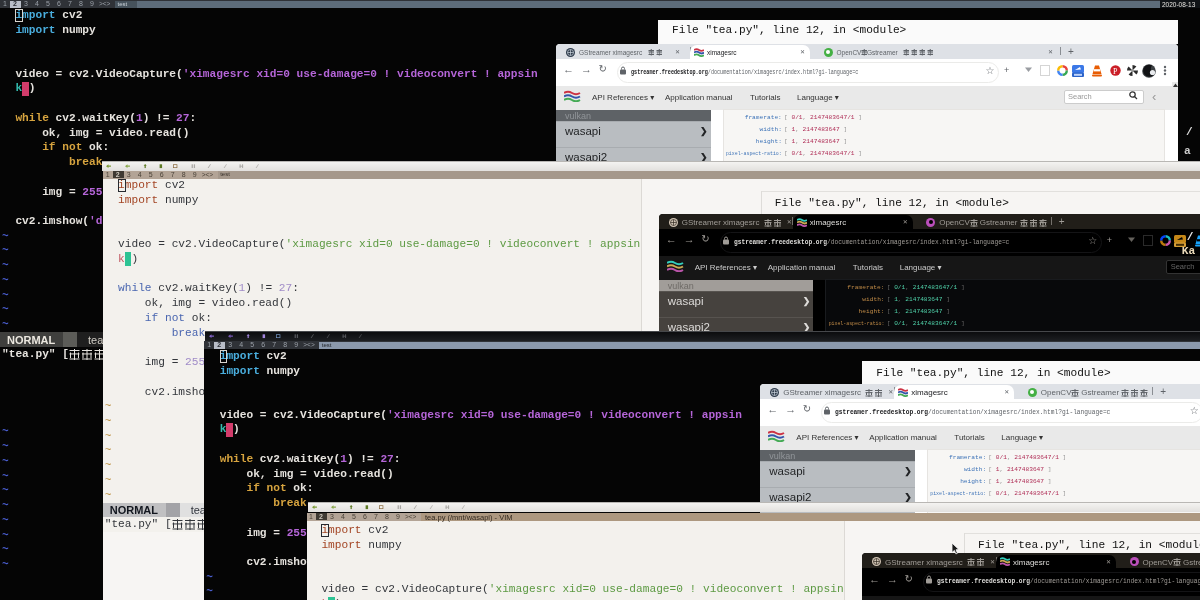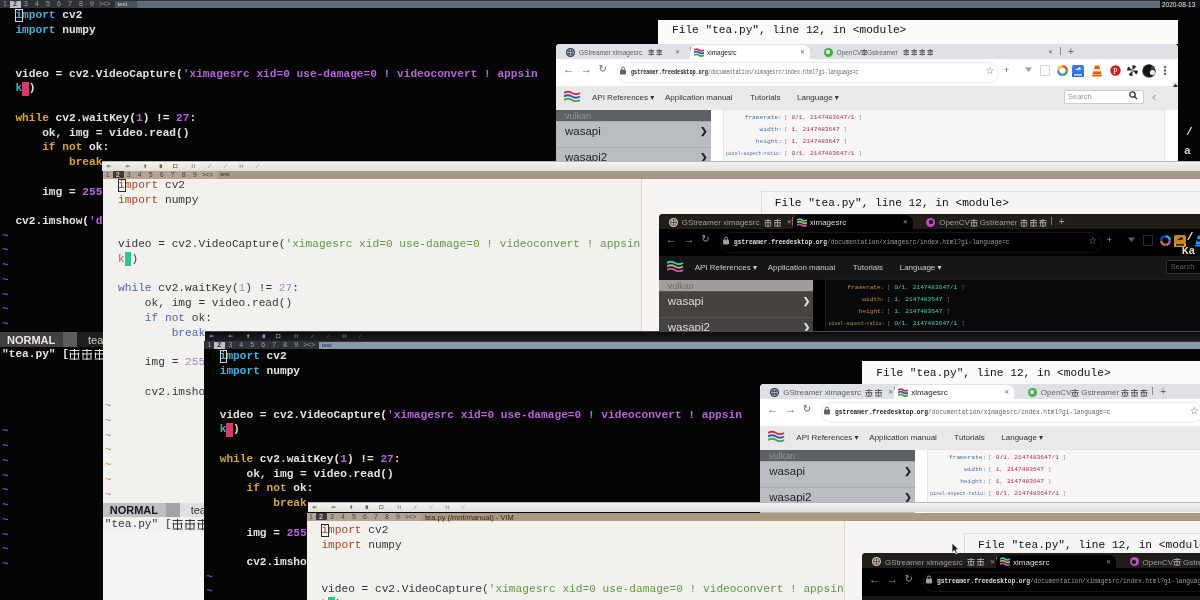--- a/index.html
+++ b/index.html
@@ -780,21 +780,21 @@
 <div style="position:absolute;left:13.00px;top:0.20px;font:700 7.00px 'Liberation Sans';color:#cfc9bf;white-space:pre;">2</div>
 <div style="position:absolute;left:24.00px;top:0.20px;font:400 7.00px 'Liberation Sans';color:#4a4238;white-space:pre;">3</div>
 <div style="position:absolute;left:35.00px;top:0.20px;font:400 7.00px 'Liberation Sans';color:#4a4238;white-space:pre;">4</div>
 <div style="position:absolute;left:46.00px;top:0.20px;font:400 7.00px 'Liberation Sans';color:#4a4238;white-space:pre;">5</div>
 <div style="position:absolute;left:57.00px;top:0.20px;font:400 7.00px 'Liberation Sans';color:#4a4238;white-space:pre;">6</div>
 <div style="position:absolute;left:68.00px;top:0.20px;font:400 7.00px 'Liberation Sans';color:#4a4238;white-space:pre;">7</div>
 <div style="position:absolute;left:79.00px;top:0.20px;font:400 7.00px 'Liberation Sans';color:#4a4238;white-space:pre;">8</div>
 <div style="position:absolute;left:90.00px;top:0.20px;font:400 7.00px 'Liberation Sans';color:#4a4238;white-space:pre;">9</div>
 <div style="position:absolute;left:99.00px;top:0.20px;font:400 6.50px 'Liberation Sans';color:#4a4238;white-space:pre;">&gt;&lt;&gt;</div>
 <div style="position:absolute;left:115.00px;top:0.50px;width:1085.00px;height:7.50px;background:#ad9880;"></div>
-<div style="position:absolute;left:119.00px;top:0.00px;font:400 7.50px 'Liberation Sans';color:#32291f;white-space:pre;">tea.py (/mnt/manual) - VIM</div>
+<div style="position:absolute;left:119.00px;top:0.00px;font:400 7.50px 'Liberation Sans';color:#32291f;white-space:pre;">tea.py (/mnt/wasapi) - VIM</div>
 
 <div style="position:absolute;left:2.00px;top:11.80px;font:400 11.16px 'Liberation Mono';color:#33363b;white-space:pre;"><span style="color:#a34524">&nbsp;&nbsp;import</span><span style="color:#33363b">&nbsp;cv2</span></div>
 <div style="position:absolute;left:2.00px;top:26.53px;font:400 11.16px 'Liberation Mono';color:#33363b;white-space:pre;"><span style="color:#a34524">&nbsp;&nbsp;import</span><span style="color:#33363b">&nbsp;numpy</span></div>
 <div style="position:absolute;left:2.00px;top:70.72px;font:400 11.16px 'Liberation Mono';color:#33363b;white-space:pre;"><span style="color:#33363b">&nbsp;&nbsp;video&nbsp;=&nbsp;cv2.VideoCapture(</span><span style="color:#5d9a43">'ximagesrc&nbsp;xid=0&nbsp;use-damage=0&nbsp;!&nbsp;videoconvert&nbsp;!&nbsp;appsin</span></div>
 <div style="position:absolute;left:2.00px;top:85.45px;font:400 11.16px 'Liberation Mono';color:#33363b;white-space:pre;"><span style="color:#bf5560">&nbsp;&nbsp;k</span><span style="color:#f3f1ed">'</span><span style="color:#33363b">)</span></div>
 
 <div style="position:absolute;left:22.10px;top:84.65px;width:6.70px;height:14.03px;background:#2dc394;"></div>
 <div style="position:absolute;left:15.40px;top:11.50px;width:7.70px;height:13.23px;border:1px solid #272a30;box-sizing:border-box"></div>
 
 <div style="position:absolute;left:658.00px;top:20.00px;width:520.00px;height:1.00px;background:#e2e0dd;"></div>

